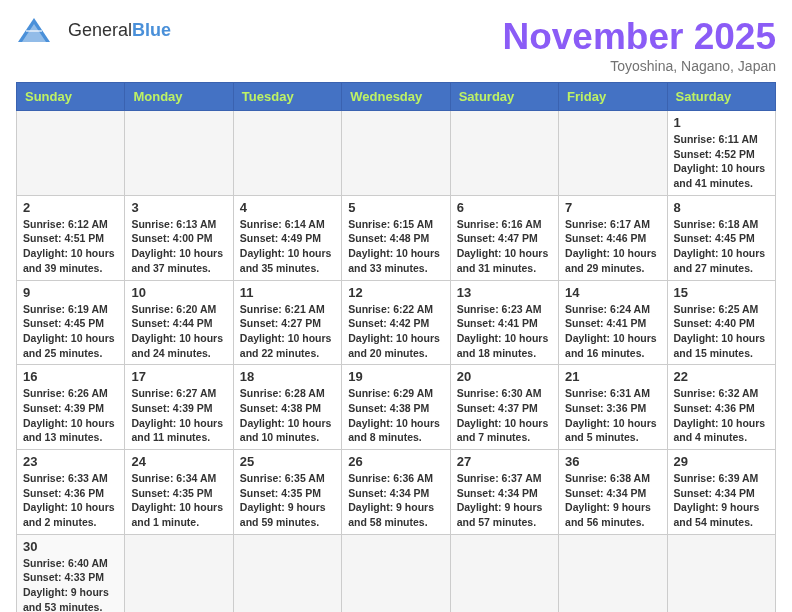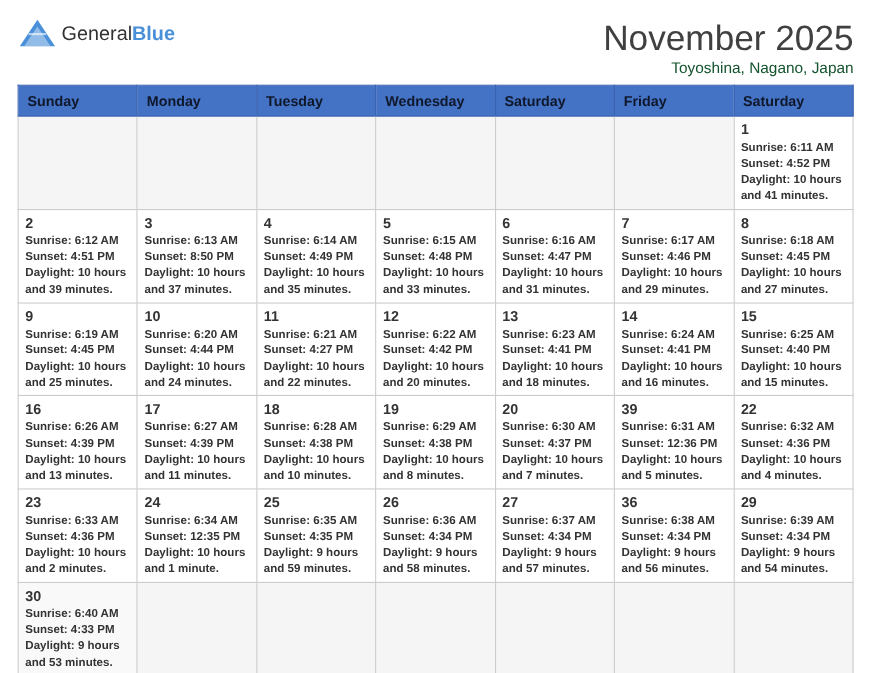--- a/index.html
+++ b/index.html
@@ -12,55 +12,55 @@
     }
     .header-section {
       display: flex;
       justify-content: space-between;
       align-items: flex-start;
       margin-bottom: 8px;
     }
     .logo {
       display: flex;
       align-items: center;
-      gap: 4px;
+      gap: 16px;
     }
     .logo-text {
       font-size: 18px;
       font-weight: normal;
       color: #333;
     }
     .logo-text span {
       color: #4a90d9;
       font-weight: bold;
     }
     .logo-icon {
       width: 36px;
       height: 28px;
     }
     .title-section {
       text-align: right;
     }
     .cal-title {
-      font-size: 32px;
-      font-weight: normal;
-      color: #404040;
+      font-size: 37px;
+      font-weight: bold;
+      color: #8b5cf6;
     }
     .cal-subtitle {
       font-size: 14px;
-      color: #14532d;
+      color: #737373;
     }
     .calendar {
       width: 100%;
       border-collapse: collapse;
       border: 1px solid #ccc;
     }
     .calendar th {
       background-color: #4472c4;
-      color: #0f172a;
+      color: #bef264;
       text-align: left;
       padding: 6px 8px;
       font-size: 13px;
       font-weight: bold;
       border: 1px solid #3a62b0;
     }
     .calendar td {
       vertical-align: top;
       padding: 4px 6px;
       border: 1px solid #ccc;
@@ -139,21 +139,21 @@
       <tr>
         <td>
           <span class="day-num">2</span>
           <div class="day-info">Sunrise: 6:12 AM
 Sunset: 4:51 PM
 Daylight: 10 hours and 39 minutes.</div>
         </td>
         <td>
           <span class="day-num">3</span>
           <div class="day-info">Sunrise: 6:13 AM
-Sunset: 8:50 PM
+Sunset: 4:00 PM
 Daylight: 10 hours and 37 minutes.</div>
         </td>
         <td>
           <span class="day-num">4</span>
           <div class="day-info">Sunrise: 6:14 AM
 Sunset: 4:49 PM
 Daylight: 10 hours and 35 minutes.</div>
         </td>
         <td>
           <span class="day-num">5</span>
@@ -249,43 +249,43 @@
 Sunset: 4:38 PM
 Daylight: 10 hours and 8 minutes.</div>
         </td>
         <td>
           <span class="day-num">20</span>
           <div class="day-info">Sunrise: 6:30 AM
 Sunset: 4:37 PM
 Daylight: 10 hours and 7 minutes.</div>
         </td>
         <td>
-          <span class="day-num">39</span>
+          <span class="day-num">21</span>
           <div class="day-info">Sunrise: 6:31 AM
-Sunset: 12:36 PM
+Sunset: 3:36 PM
 Daylight: 10 hours and 5 minutes.</div>
         </td>
         <td>
           <span class="day-num">22</span>
           <div class="day-info">Sunrise: 6:32 AM
 Sunset: 4:36 PM
 Daylight: 10 hours and 4 minutes.</div>
         </td>
       </tr>
       <tr>
         <td>
           <span class="day-num">23</span>
           <div class="day-info">Sunrise: 6:33 AM
 Sunset: 4:36 PM
 Daylight: 10 hours and 2 minutes.</div>
         </td>
         <td>
           <span class="day-num">24</span>
           <div class="day-info">Sunrise: 6:34 AM
-Sunset: 12:35 PM
+Sunset: 4:35 PM
 Daylight: 10 hours and 1 minute.</div>
         </td>
         <td>
           <span class="day-num">25</span>
           <div class="day-info">Sunrise: 6:35 AM
 Sunset: 4:35 PM
 Daylight: 9 hours and 59 minutes.</div>
         </td>
         <td>
           <span class="day-num">26</span>

